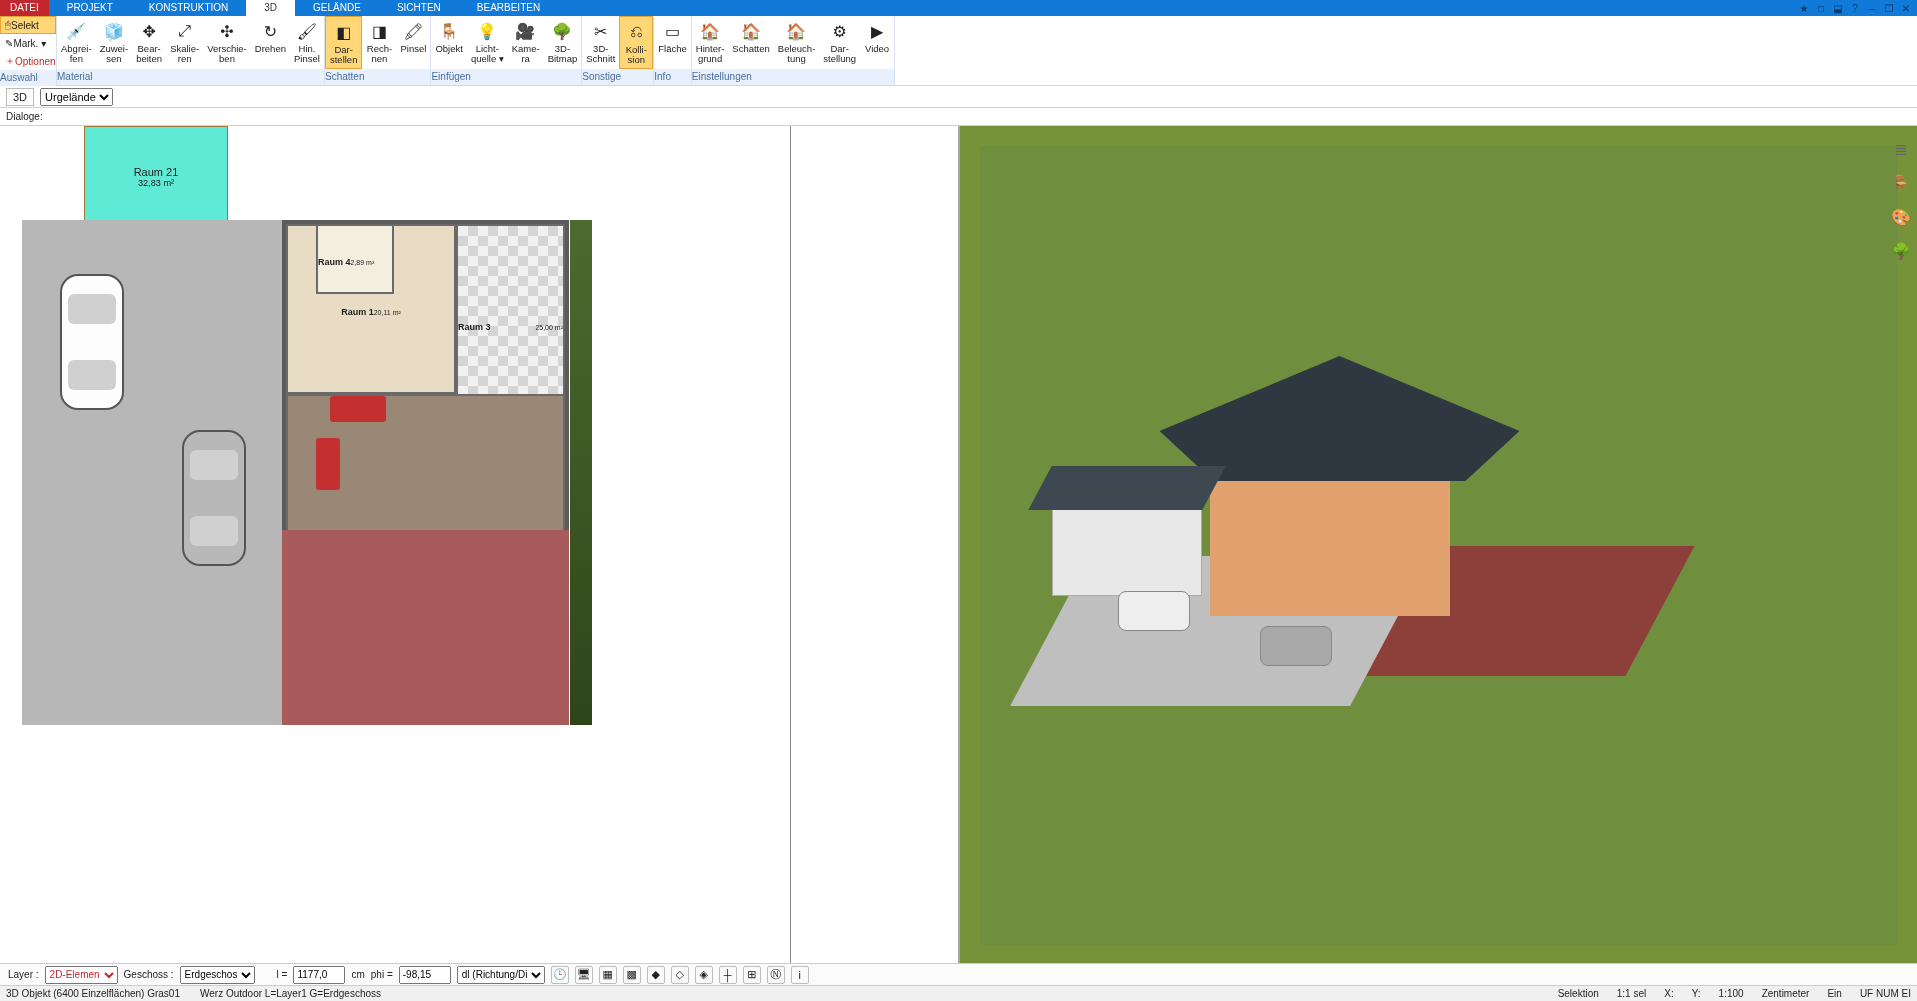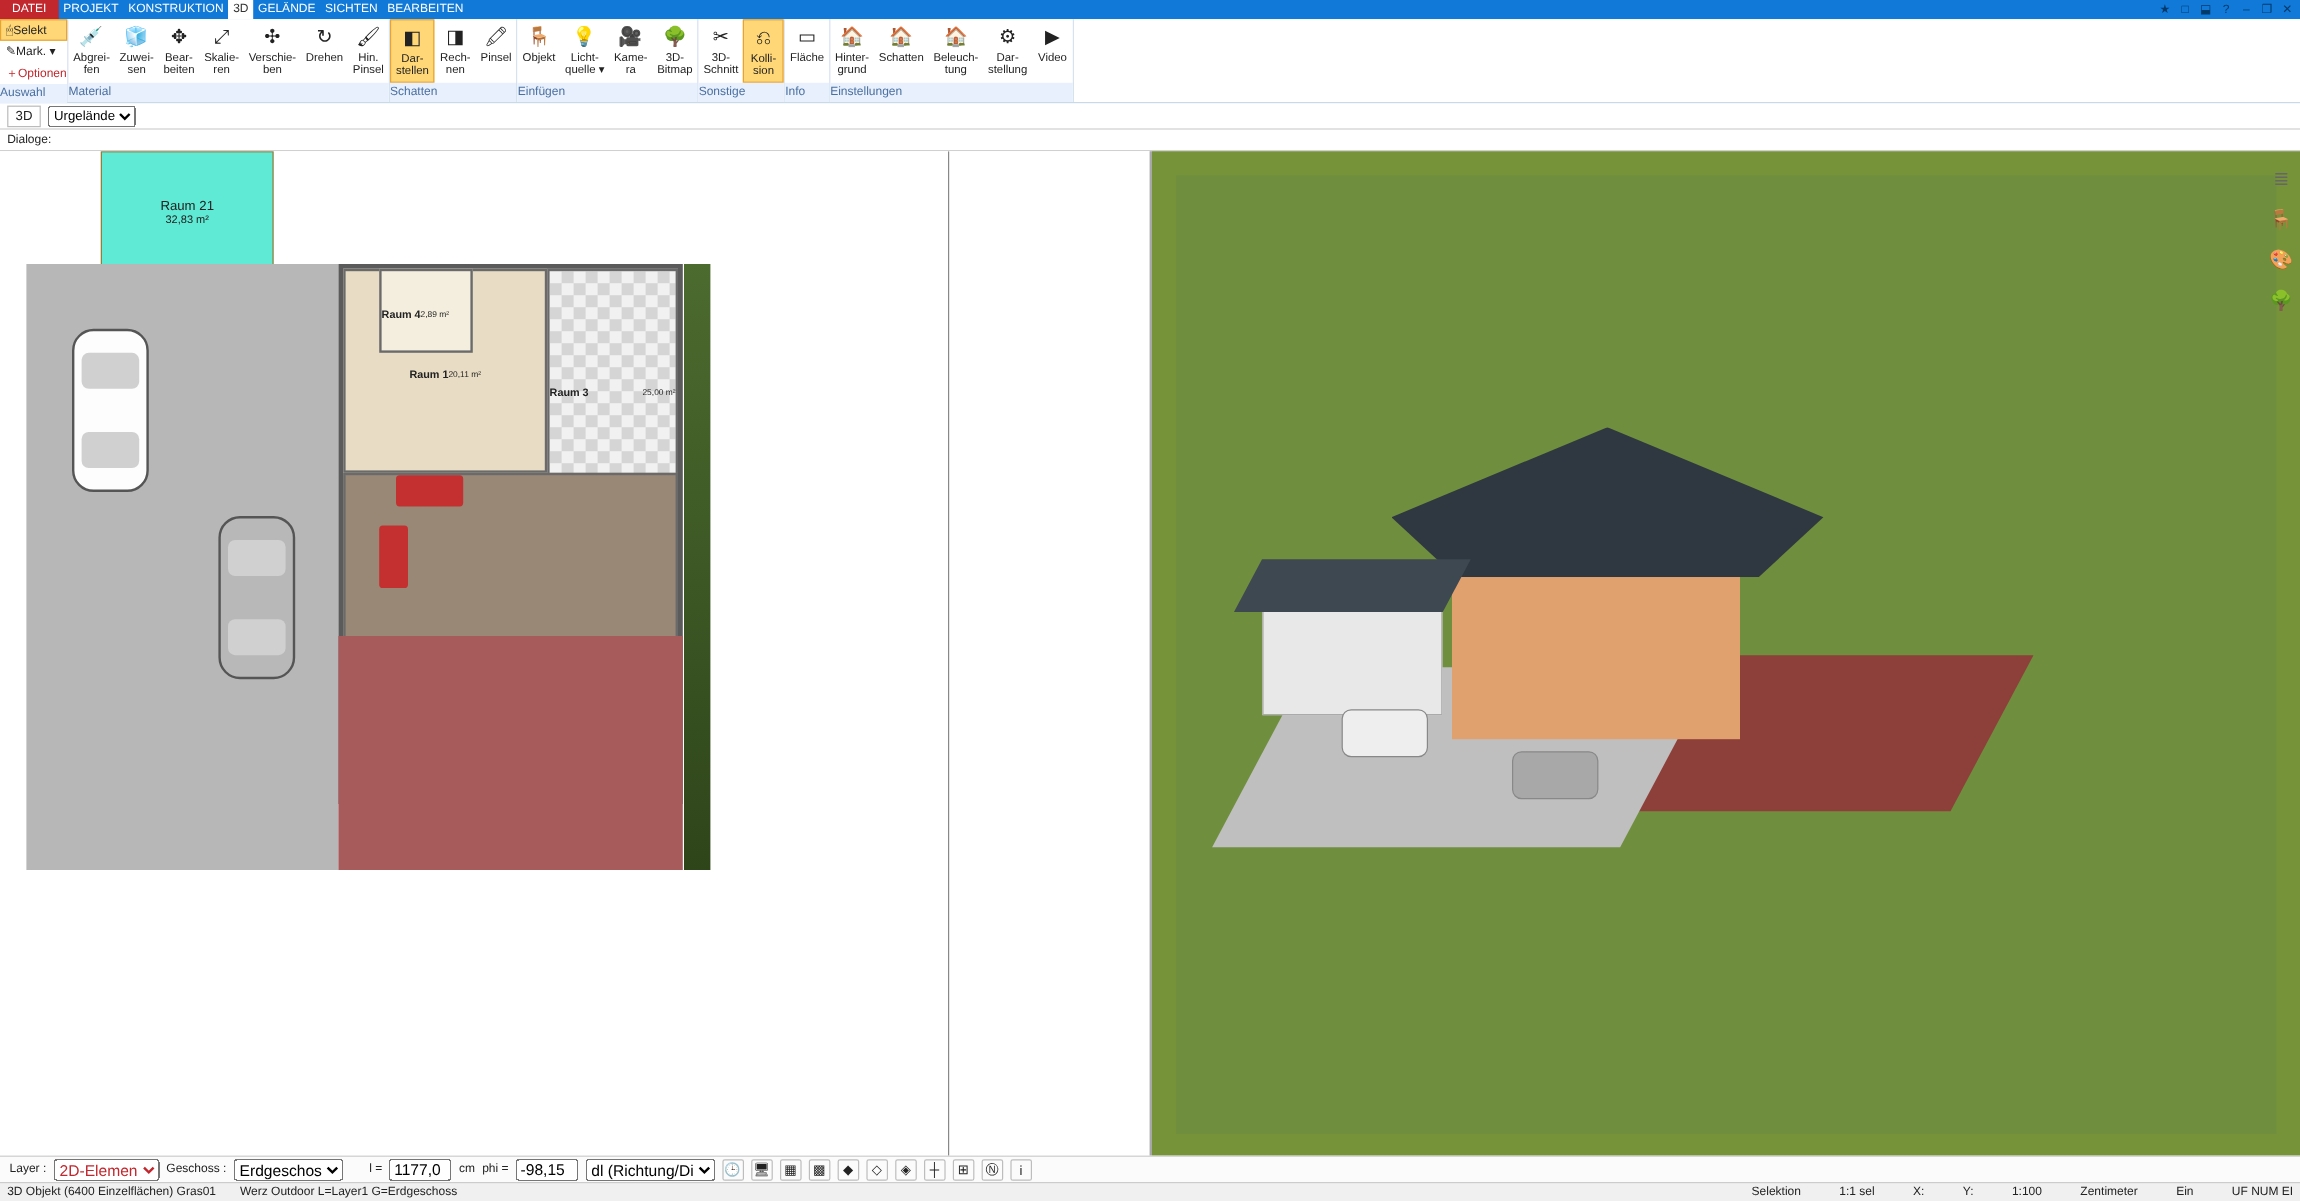--- a/index.html
+++ b/index.html
@@ -1,20 +1,20 @@
 <!DOCTYPE html>
 <html><head>
 <meta charset="utf-8">
 <style>
 html,body{margin:0;padding:0;height:100%;font-family:"Segoe UI",Tahoma,sans-serif;font-size:11px;color:#222;overflow:hidden;background:#fff}
 *{box-sizing:border-box}
 
 
 #tabstrip{height:16px;background:#1179d8;display:flex;align-items:stretch}
-.tab{padding:0 4px;line-height:16px;color:#fff;font-size:10px;cursor:pointer}
+.tab{padding:0 18px;line-height:16px;color:#fff;font-size:10px;cursor:pointer}
 .tab.file{background:#c1272d;padding:0 10px}
 .tab.active{background:#fff;color:#333}
 #titlebar-icons{margin-left:auto;display:flex;align-items:center;gap:3px;padding-right:4px}
 .t-icon{width:14px;height:14px;display:flex;align-items:center;justify-content:center;font-size:10px;color:#003a6b}
 
 
 #ribbon{height:70px;background:#fff;border-bottom:1px solid #c9d9ec;display:flex}
 .rgroup{display:flex;flex-direction:column;border-right:1px solid #d6e2f0}
 .rgroup .buttons{display:flex;flex:1}
 .rgroup .glabel{height:16px;line-height:16px;text-align:left;font-size:10px;background:#e7f0fc;color:#4a6fa0}
@@ -77,27 +77,27 @@
 .car3d{position:absolute;width:72px;height:40px;background:#eee;border-radius:8px;border:1px solid #888}
 .c3a{left:158px;top:465px}
 .c3b{left:300px;top:500px;background:#a8a8a8}
 
 
 #tool3d{position:absolute;right:2px;top:12px;width:28px;display:flex;flex-direction:column;gap:12px;align-items:center}
 #tool3d div{width:22px;height:22px;display:flex;align-items:center;justify-content:center;font-size:16px;color:#666;cursor:pointer}
 
 
 #bottombar{position:absolute;left:0;right:0;bottom:16px;height:22px;border-top:1px solid #ccc;display:flex;align-items:center;gap:6px;padding:4px 8px;background:#fbfbfb;font-size:10px}
-#bottombar select,#bottombar input{font-size:13px;height:18px}
+#bottombar select,#bottombar input{font-size:10px;height:18px}
 .numbox{width:52px}
 .bicon{width:18px;height:18px;border:1px solid #bdbdbd;display:flex;align-items:center;justify-content:center;cursor:pointer;font-size:11px;border-radius:2px}
 
 
 #status{position:absolute;left:0;right:0;bottom:0;height:16px;background:#f0f0f0;border-top:1px solid #ccc;display:flex;align-items:center;font-size:10px;gap:20px;padding:0 6px}
-#status .r{margin-left:auto;display:flex;gap:32px}
+#status .r{margin-left:auto;display:flex;gap:18px}
 </style>
 </head>
 <body>
 
 <div id="tabstrip">
   <div class="tab file">DATEI</div>
   <div class="tab">PROJEKT</div>
   <div class="tab">KONSTRUKTION</div>
   <div class="tab active">3D</div>
   <div class="tab">GELÄNDE</div>

